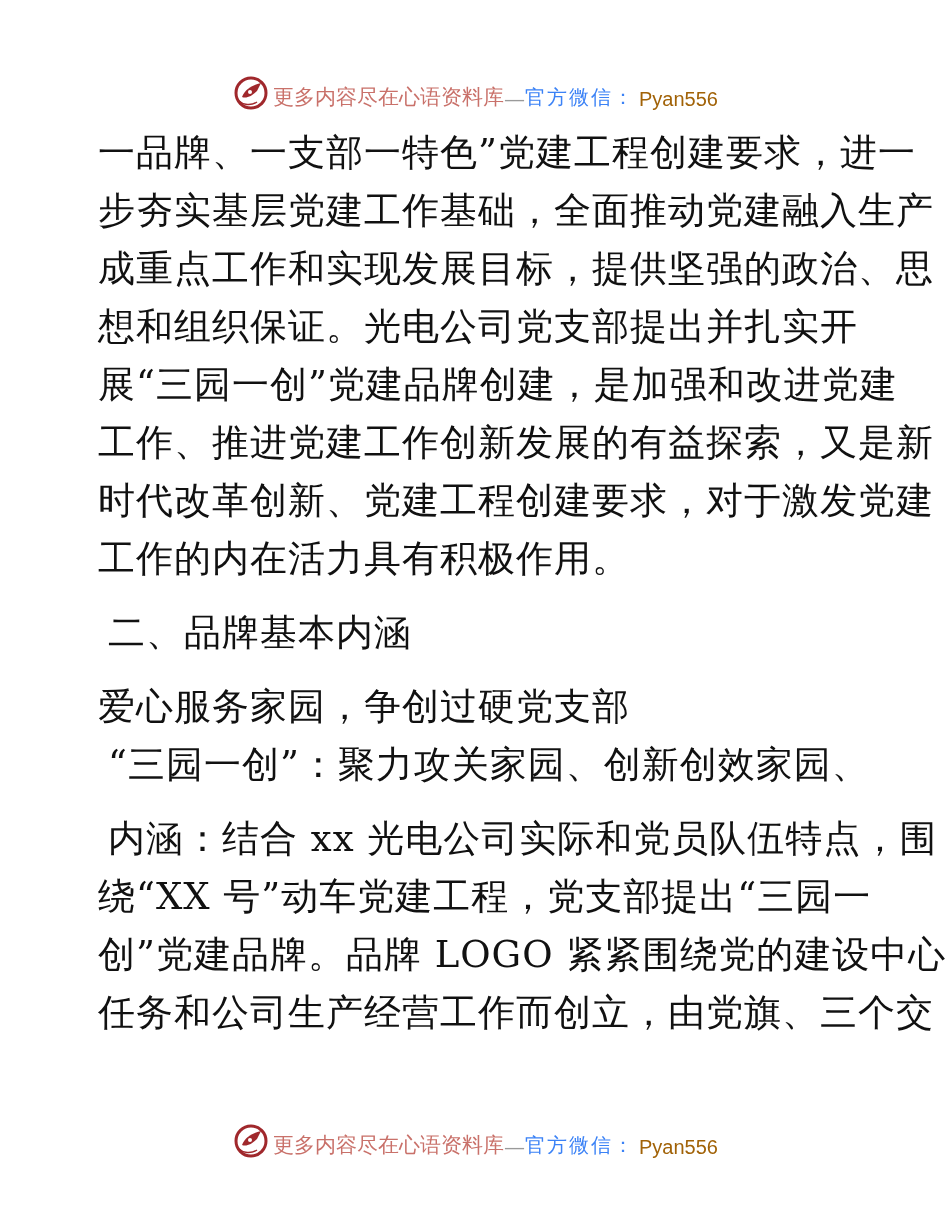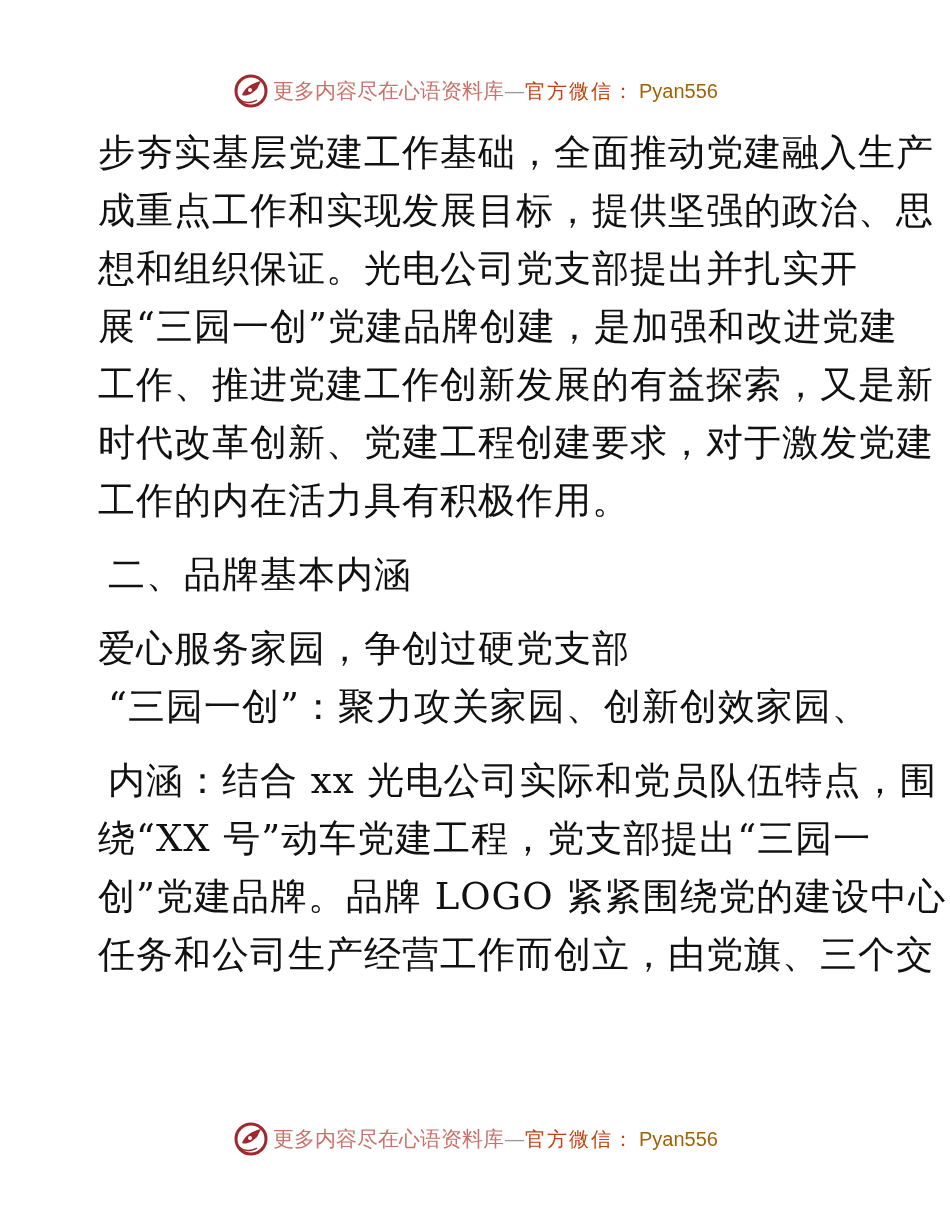--- a/index.html
+++ b/index.html
@@ -1,24 +1,24 @@
 <!DOCTYPE html>
 <html><head>
 <meta charset="utf-8">
 <style>
   html, body { margin: 0; padding: 0; background: #ffffff; }
   body { width: 950px; height: 1230px; position: relative; overflow: hidden;
          font-family: "DejaVu Serif", "Liberation Serif", serif; color: #111; }
-  .watermark { position: absolute; left: 233px; height: 40px; display: flex; align-items: center; white-space: nowrap; }
+  .watermark { position: absolute; left: 233px; height: 40px; display: flex; align-items: flex-end; white-space: nowrap; }
   .watermark.top { top: 71px; }
   .watermark.bottom { top: 1119px; }
   .wm-logo { width: 36px; height: 36px; margin-right: 4px; }
   .wm-red { color: #c9716a; font-size: 21px; font-family: "DejaVu Serif", serif; letter-spacing: 0px; }
   .wm-dash { color: #9a9a9a; font-size: 21px; }
-  .wm-gray { color: #c2410c; font-size: 20px; font-family: "DejaVu Serif", serif; letter-spacing: 2px; }
+  .wm-gray { color: #3b82f6; font-size: 20px; font-family: "DejaVu Serif", serif; letter-spacing: 2px; }
   .wm-id { color: #a16207; font-size: 20px; font-family: "Liberation Sans", sans-serif; margin-left: 4px; }
   .content { position: absolute; left: 98px; top: 124px; width: 760px; }
   .line { font-size: 37px; line-height: 58px; height: 58px; white-space: nowrap; letter-spacing: 1px; }
   .gap { height: 16px; }
   .indent-half { padding-left: 10px; }
 </style>
 </head>
 <body>
 
 <div class="watermark top">
@@ -29,20 +29,21 @@
     <circle cx="17" cy="17" r="2" fill="#fff"></circle>
   </svg>
   <span class="wm-red">更多内容尽在心语资料库</span>
   <span class="wm-dash">—</span>
   <span class="wm-gray">官方微信：</span>
   <span class="wm-id">Pyan556</span>
 </div>
 
 <div class="content">
   <div>
+    <div class="line">一品牌、一支部一特色”党建工程创建要求，进一</div>
     <div class="line">步夯实基层党建工作基础，全面推动党建融入生产</div>
     <div class="line">成重点工作和实现发展目标，提供坚强的政治、思</div>
     <div class="line">想和组织保证。光电公司党支部提出并扎实开</div>
     <div class="line">展“三园一创”党建品牌创建，是加强和改进党建</div>
     <div class="line">工作、推进党建工作创新发展的有益探索，又是新</div>
     <div class="line">时代改革创新、党建工程创建要求，对于激发党建</div>
     <div class="line">工作的内在活力具有积极作用。</div>
   </div>
   <div class="gap"></div>
   <div class="line indent-half">二、品牌基本内涵</div>

